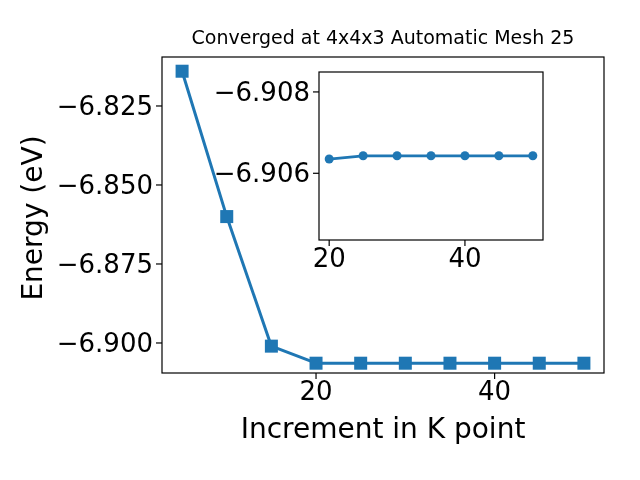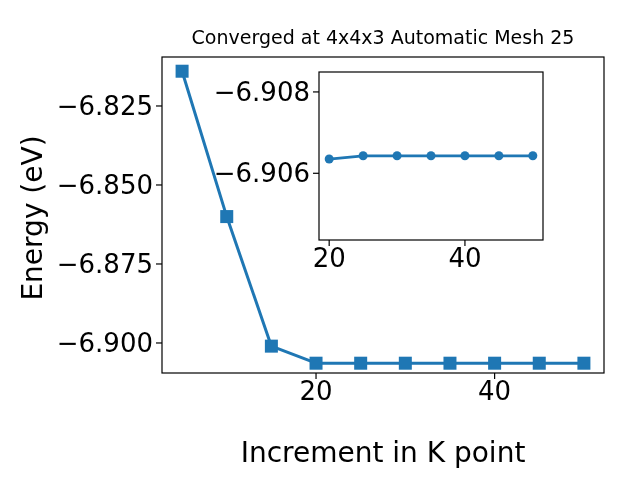--- a/index.html
+++ b/index.html
@@ -5,21 +5,21 @@
   html,body { margin:0; padding:0; background:#ffffff; }
   .figure {
     position:relative; width:640px; height:480px; background:#ffffff;
     font-family:"DejaVu Sans", sans-serif; color:#000; overflow:hidden;
   }
   .chart-title {
     position:absolute; left:162px; top:26px; width:442px;
     text-align:center; font-size:19px; line-height:1.2; color:#000;
   }
   .x-axis-label {
-    position:absolute; left:162px; top:436px; width:442px;
+    position:absolute; left:162px; top:412px; width:442px;
     text-align:center; font-size:28px; line-height:1.2; color:#000;
   }
   .y-axis-label {
     position:absolute; left:33px; top:218px;
     transform:translate(-50%,-50%) rotate(-90deg);
     transform-origin:center center;
     font-size:28px; line-height:1.2; white-space:nowrap; color:#000;
   }
   svg.plot { position:absolute; left:0; top:0; font-family:"DejaVu Sans", sans-serif; }
 </style>

